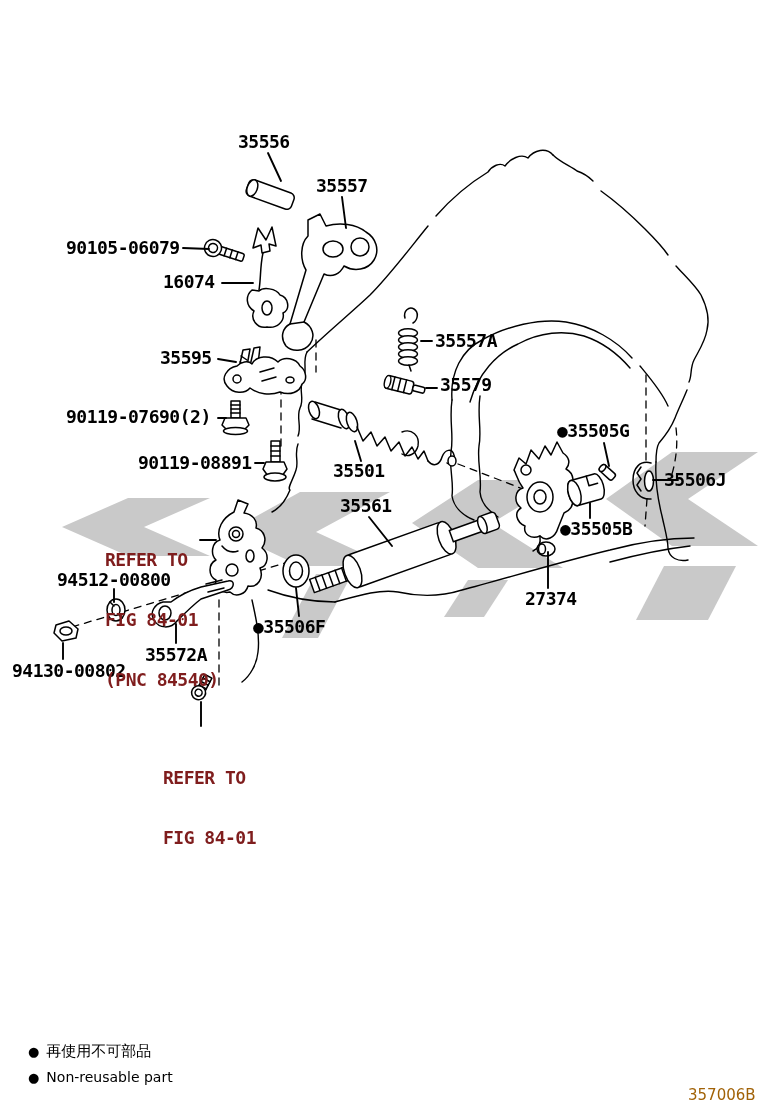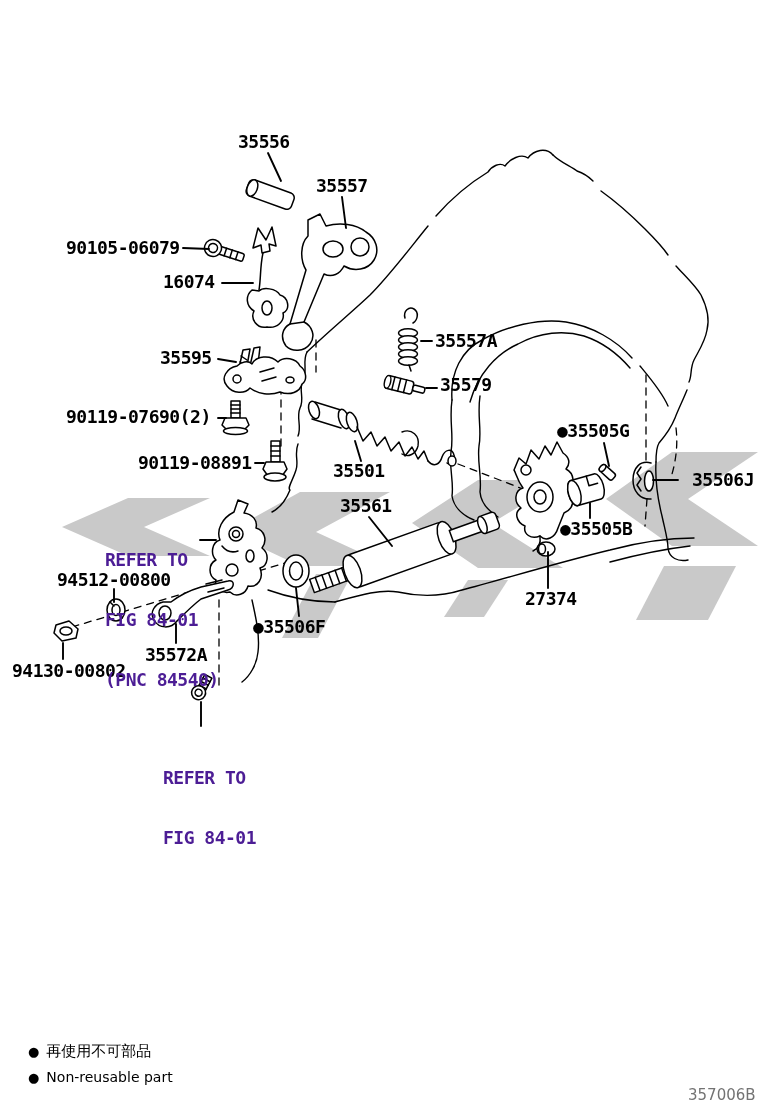--- a/index.html
+++ b/index.html
@@ -2,28 +2,28 @@
 <html><head>
 <meta charset="utf-8">
 <style>
   html,body{margin:0;padding:0;background:#fff;}
   .stage{position:relative;width:760px;height:1112px;background:#ffffff;overflow:hidden;
          font-family:"DejaVu Sans Mono", monospace;}
   svg.art{position:absolute;left:0;top:0;}
   .plabel{position:absolute;font-family:"DejaVu Sans Mono", monospace;font-weight:bold;
           font-size:18px;line-height:20px;color:#000;letter-spacing:-0.5px;white-space:pre;}
   .note{position:absolute;font-family:"DejaVu Sans Mono", monospace;font-weight:bold;
-        font-size:18px;line-height:20px;color:#4c1d95;letter-spacing:-0.5px;white-space:pre;}
+        font-size:18px;line-height:20px;color:#7f1d1d;letter-spacing:-0.5px;white-space:pre;}
   .legend{position:absolute;left:28px;display:flex;align-items:center;gap:7px;
           font-family:"DejaVu Sans", sans-serif;color:#000;}
   .legend .dot{font-size:13px;line-height:13px;}
   .legend.jp{top:1042px;font-size:15px;}
   .legend.en{top:1069px;font-size:14px;}
   .figcode{position:absolute;left:688px;top:1086px;font-family:"DejaVu Sans", sans-serif;
-           font-size:15px;color:#737373;}
+           font-size:15px;color:#a16207;}
   
   .ln{stroke:#000;stroke-width:1.4;fill:none;stroke-linecap:round;stroke-linejoin:round;}
   .part{stroke:#000;stroke-width:1.5;fill:#fff;stroke-linecap:round;stroke-linejoin:round;}
   .lead{stroke:#000;stroke-width:1.9;fill:none;stroke-linecap:round;}
   .dash{stroke:#000;stroke-width:1.3;fill:none;stroke-dasharray:7 6;stroke-linecap:round;}
   .wm{stroke:none;}
 </style>
 </head>
 <body>
 
@@ -266,21 +266,21 @@
   <div class="plabel" style="left:66px;top:238px">90105-06079</div>
   <div class="plabel" style="left:163px;top:272px">16074</div>
   <div class="plabel" style="left:160px;top:348px">35595</div>
   <div class="plabel" style="left:66px;top:407px">90119-07690(2)</div>
   <div class="plabel" style="left:138px;top:453px">90119-08891</div>
   <div class="plabel" style="left:333px;top:461px">35501</div>
   <div class="plabel" style="left:340px;top:496px">35561</div>
   <div class="plabel" style="left:435px;top:331px">35557A</div>
   <div class="plabel" style="left:440px;top:375px">35579</div>
   <div class="plabel" style="left:557px;top:421px">●35505G</div>
-  <div class="plabel" style="left:692px;top:470px">35506J</div>
+  <div class="plabel" style="left:664px;top:470px">35506J</div>
   <div class="plabel" style="left:560px;top:519px">●35505B</div>
   <div class="plabel" style="left:525px;top:589px">27374</div>
   <div class="plabel" style="left:57px;top:570px">94512-00800</div>
   <div class="plabel" style="left:145px;top:645px">35572A</div>
   <div class="plabel" style="left:253px;top:617px">●35506F</div>
   <div class="plabel" style="left:12px;top:661px">94130-00802</div>
 
   <div class="note" style="left:105px;top:510px">
     <div>REFER TO</div>
     <div>FIG 84-01</div>

